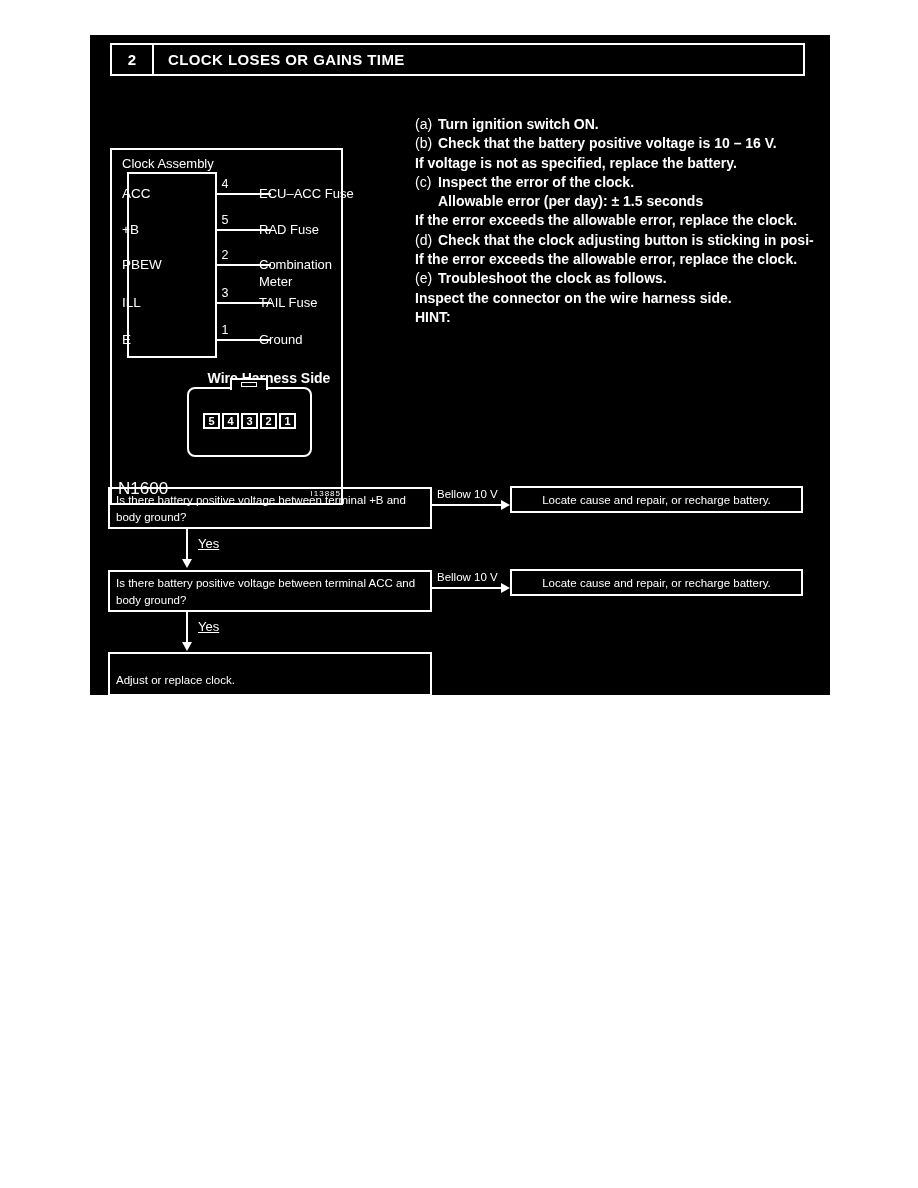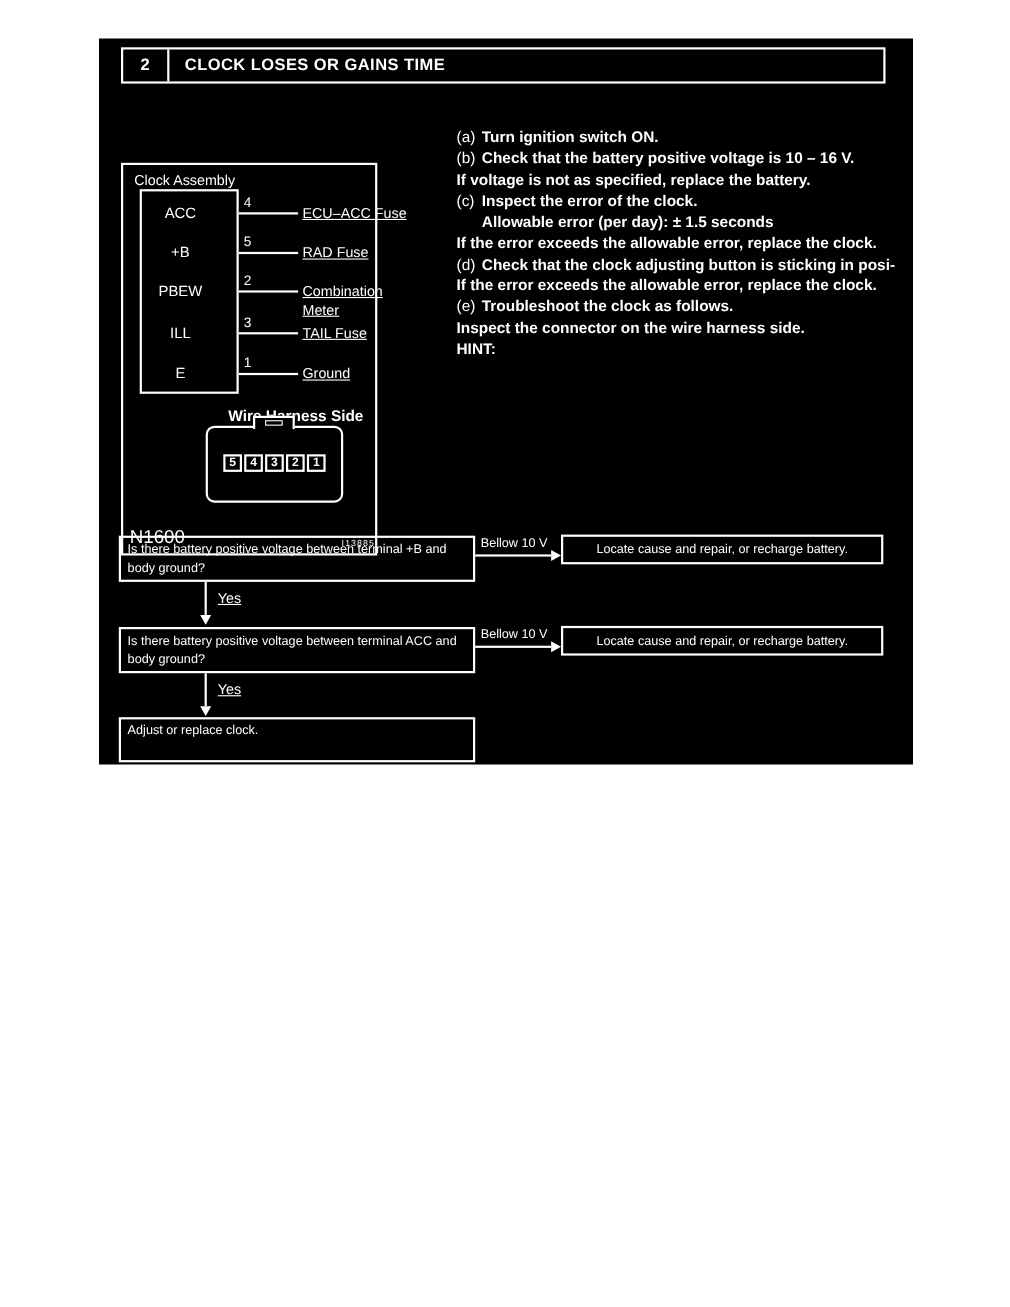--- a/index.html
+++ b/index.html
@@ -31,25 +31,25 @@
     border:2px solid #fff;
     margin-top:30px;
   }
   .diag-title { position:absolute; left:10px; top:6px; font-size:13px; }
   .clock-rect {
     position:absolute; left:15px; top:22px; width:90px; height:186px;
     border:2px solid #fff;
   }
   .term {
     position:absolute; left:10px; width:90px; height:18px; line-height:18px;
-    text-align:center; padding-right:6px; font-size:13.5px;
+    text-align:left; padding-right:6px; font-size:13.5px;
   }
   .pline { position:absolute; left:105px; width:54px; height:2px; background:#fff; }
   .pnum  { position:absolute; left:106px; width:14px; text-align:center; font-size:12.5px; }
-  .fuse  { position:absolute; left:163px; width:106px; font-size:13px; line-height:17px;text-decoration:underline; }
+  .fuse  { position:absolute; left:147px; width:106px; font-size:13px; line-height:17px; }
   .harness-title {
     position:absolute; left:32px; top:220px; width:250px; text-align:center;
     font-weight:bold; font-size:14px;
   }
   .connector {
     position:absolute; left:75px; top:237px; width:125px; height:70px;
     border:2px solid #fff; border-radius:8px; z-index:1;
   }
   .conn-tab {
     position:absolute; left:118px; top:228px; width:38px; height:12px;
@@ -73,22 +73,22 @@
   .qbox {
     position:absolute; left:18px; width:324px; height:42px;
     border:2px solid #fff; padding:3px 6px; font-size:11.5px; line-height:1.45;
   }
   .abox {
     position:absolute; left:420px; width:293px; height:27px;
     border:2px solid #fff; font-size:11.5px;
     display:flex; align-items:center; justify-content:center; text-align:center;
   }
   .fbox {
-    position:absolute; left:18px; top:617px; width:324px; height:41px;
-    border:2px solid #fff; padding:4px 6px; font-size:11.5px;
+    position:absolute; left:18px; top:617px; width:324px; height:28px;
+    border:2px solid #fff; padding:20px 6px; font-size:11.5px;
   }
   .harrow-line { position:absolute; height:2px; background:#fff; width:69px; left:342px; }
   .harrow-head {
     position:absolute; width:0; height:0; left:411px;
     border-top:5px solid transparent; border-bottom:5px solid transparent;
     border-left:9px solid #fff;
   }
   .varrow-line { position:absolute; width:2px; background:#fff; height:30px; left:96px; }
   .varrow-head {
     position:absolute; width:0; height:0; left:92px;

